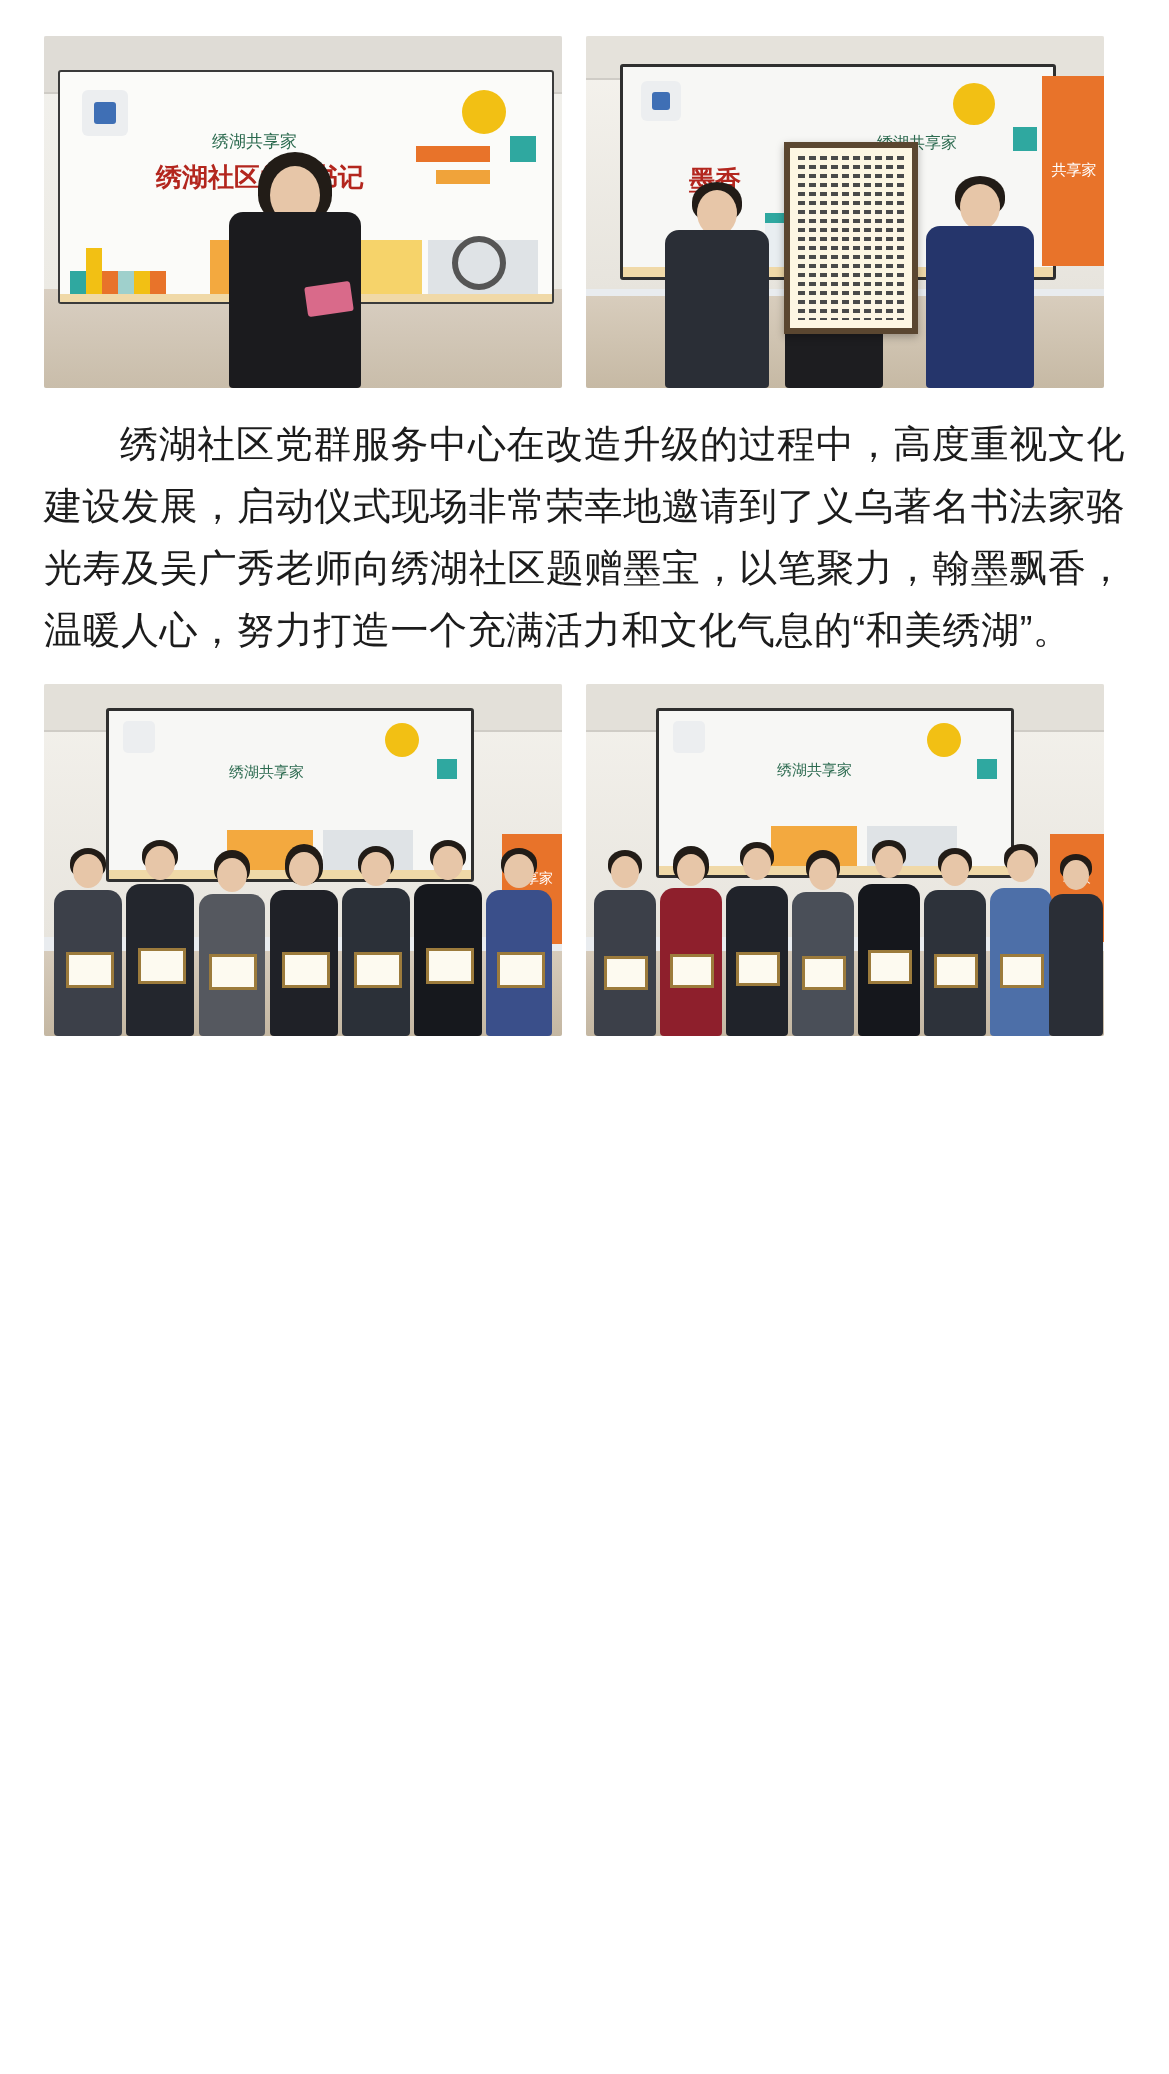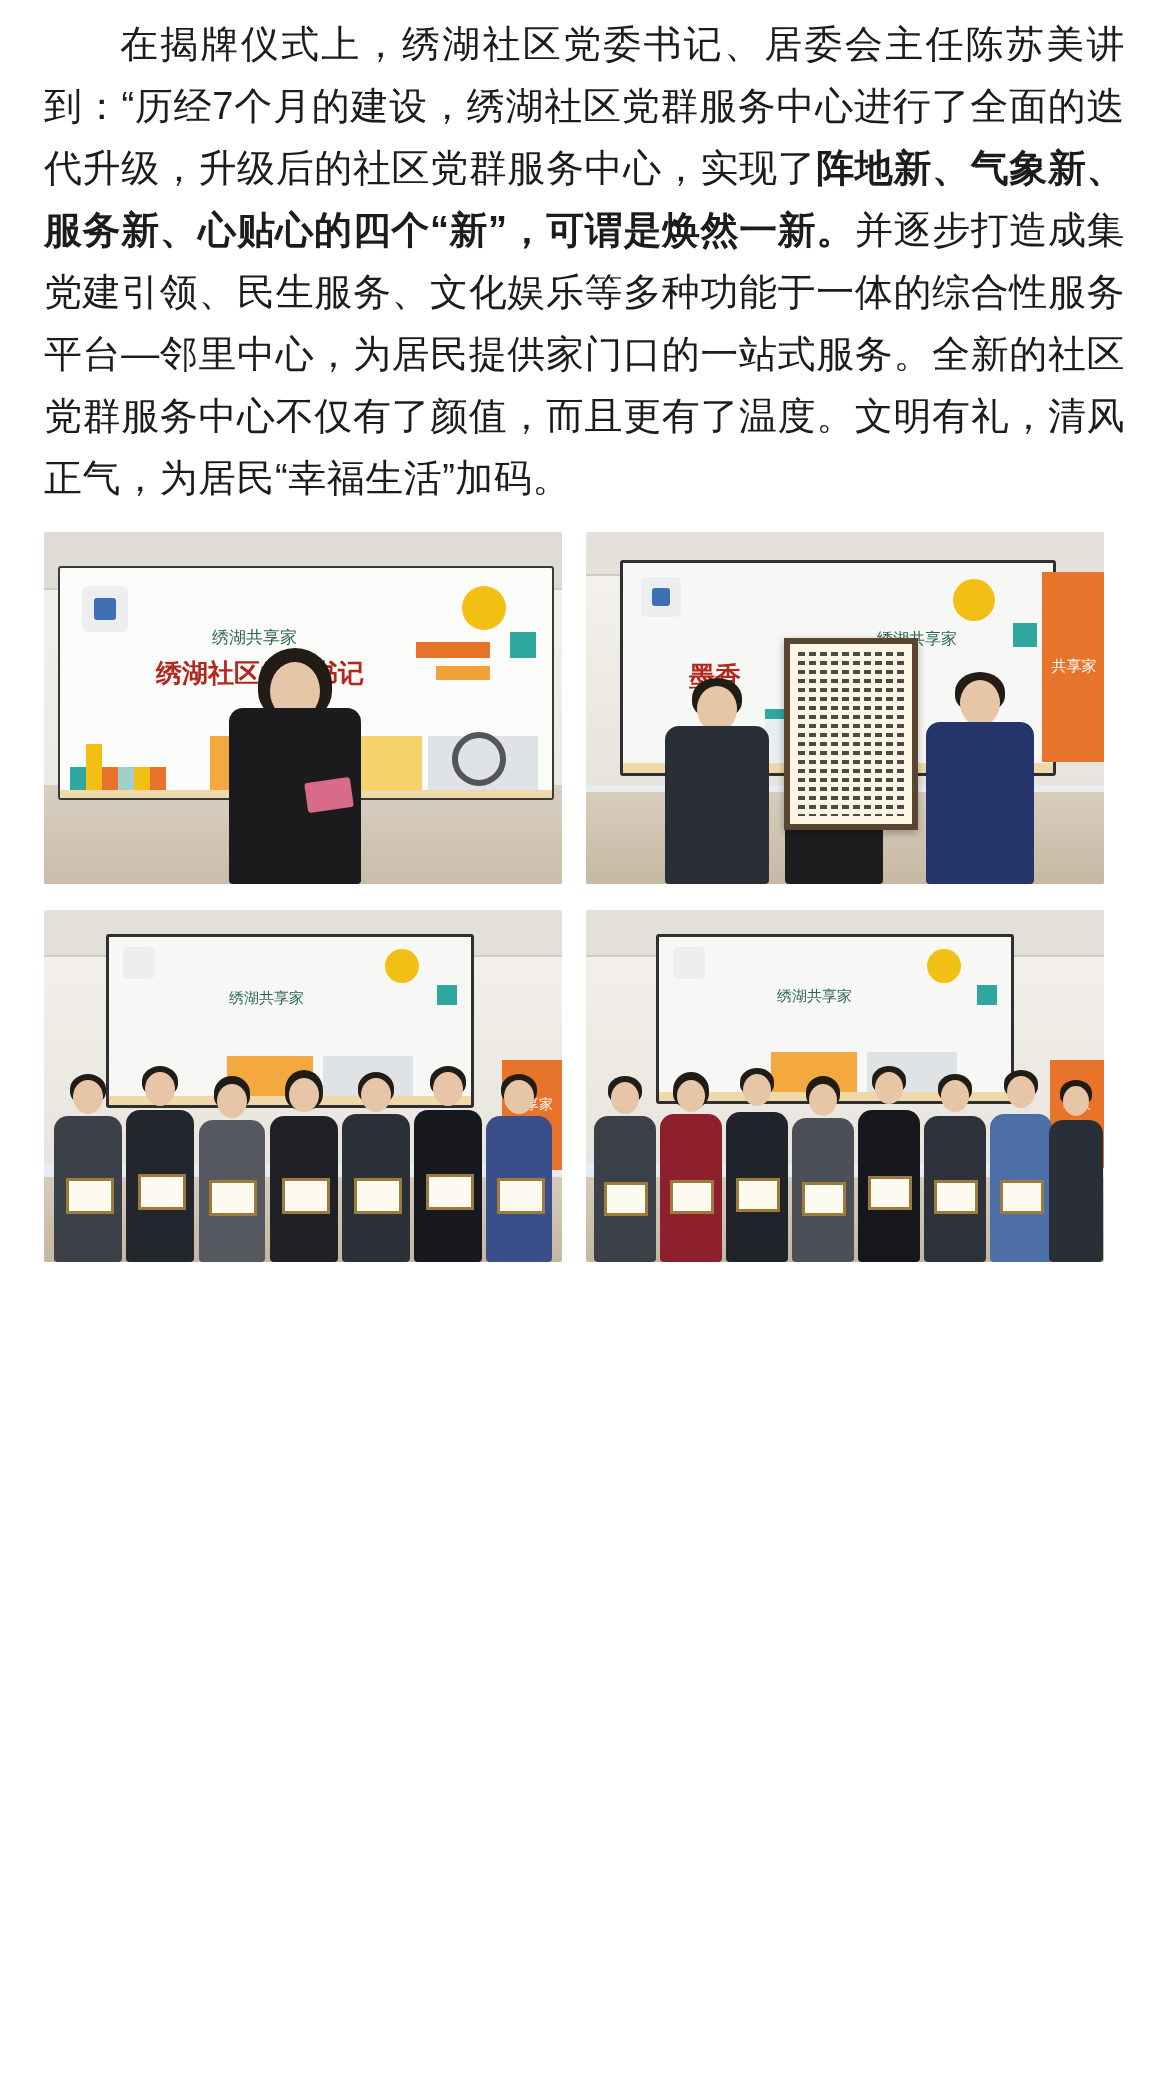--- a/index.html
+++ b/index.html
@@ -148,23 +148,20 @@
     display: grid;
     grid-template-columns: repeat(6, 1fr);
     grid-auto-rows: 1fr;
   }
 </style>
 </head>
 <body>
 
 <div class="page">
 
-  <p class="para">
-    <span>在揭牌仪式上，绣湖社区党委书记、居委会主任陈苏美讲到：“历经7个月的建设，绣湖社区党群服务中心进行了全面的迭代升级，升级后的社区党群服务中心，实现了</span><span class="b">阵地新、气象新、服务新、心贴心的四个“新”，可谓是焕然一新。</span><span>并逐步打造成集党建引领、民生服务、文化娱乐等多种功能于一体的综合性服务平台—邻里中心，为居民提供家门口的一站式服务。全新的社区党群服务中心不仅有了颜值，而且更有了温度。文明有礼，清风正气，为居民“幸福生活”加码。</span>
-  </p>
 
   <div class="figure-row">
 
     <div class="figure">
       <div class="scene">
         <div class="wall"></div>
         <div class="ceiling"></div>
         <div class="floor"></div>
 
         <div class="screen" style="left:14px; top:34px; width:492px; height:230px; border-width:2px; border-color:#3a3a3a; background:#fbfbf9;">
@@ -256,20 +253,23 @@
             <div class="col"></div>
             <div class="col"></div>
             <div class="col"></div>
             <div class="col"></div>
           </div>
         </div>
       </div>
     </div>
   </div>
 
+  <p class="para">
+    <span>绣湖社区党群服务中心在改造升级的过程中，高度重视文化建设发展，启动仪式现场非常荣幸地邀请到了义乌著名书法家骆光寿及吴广秀老师向绣湖社区题赠墨宝，以笔聚力，翰墨飘香，温暖人心，努力打造一个充满活力和文化气息的“和美绣湖”。</span>
+  </p>
 
   <div class="figure-row">
 
     <div class="figure">
       <div class="scene">
         <div class="wall" style="background:linear-gradient(180deg,#f4f2ed 0%, #e8e5de 100%);"></div>
         <div class="ceiling" style="height:13%; background:#e3e0d9;"></div>
         <div class="floor" style="height:24%; background:linear-gradient(180deg,#d6cbbb 0%, #c4b7a2 100%);"></div>
 
         <div class="screen" style="left:62px; top:24px; width:362px; height:168px; border-width:3px; border-color:#2f2f2f;">

